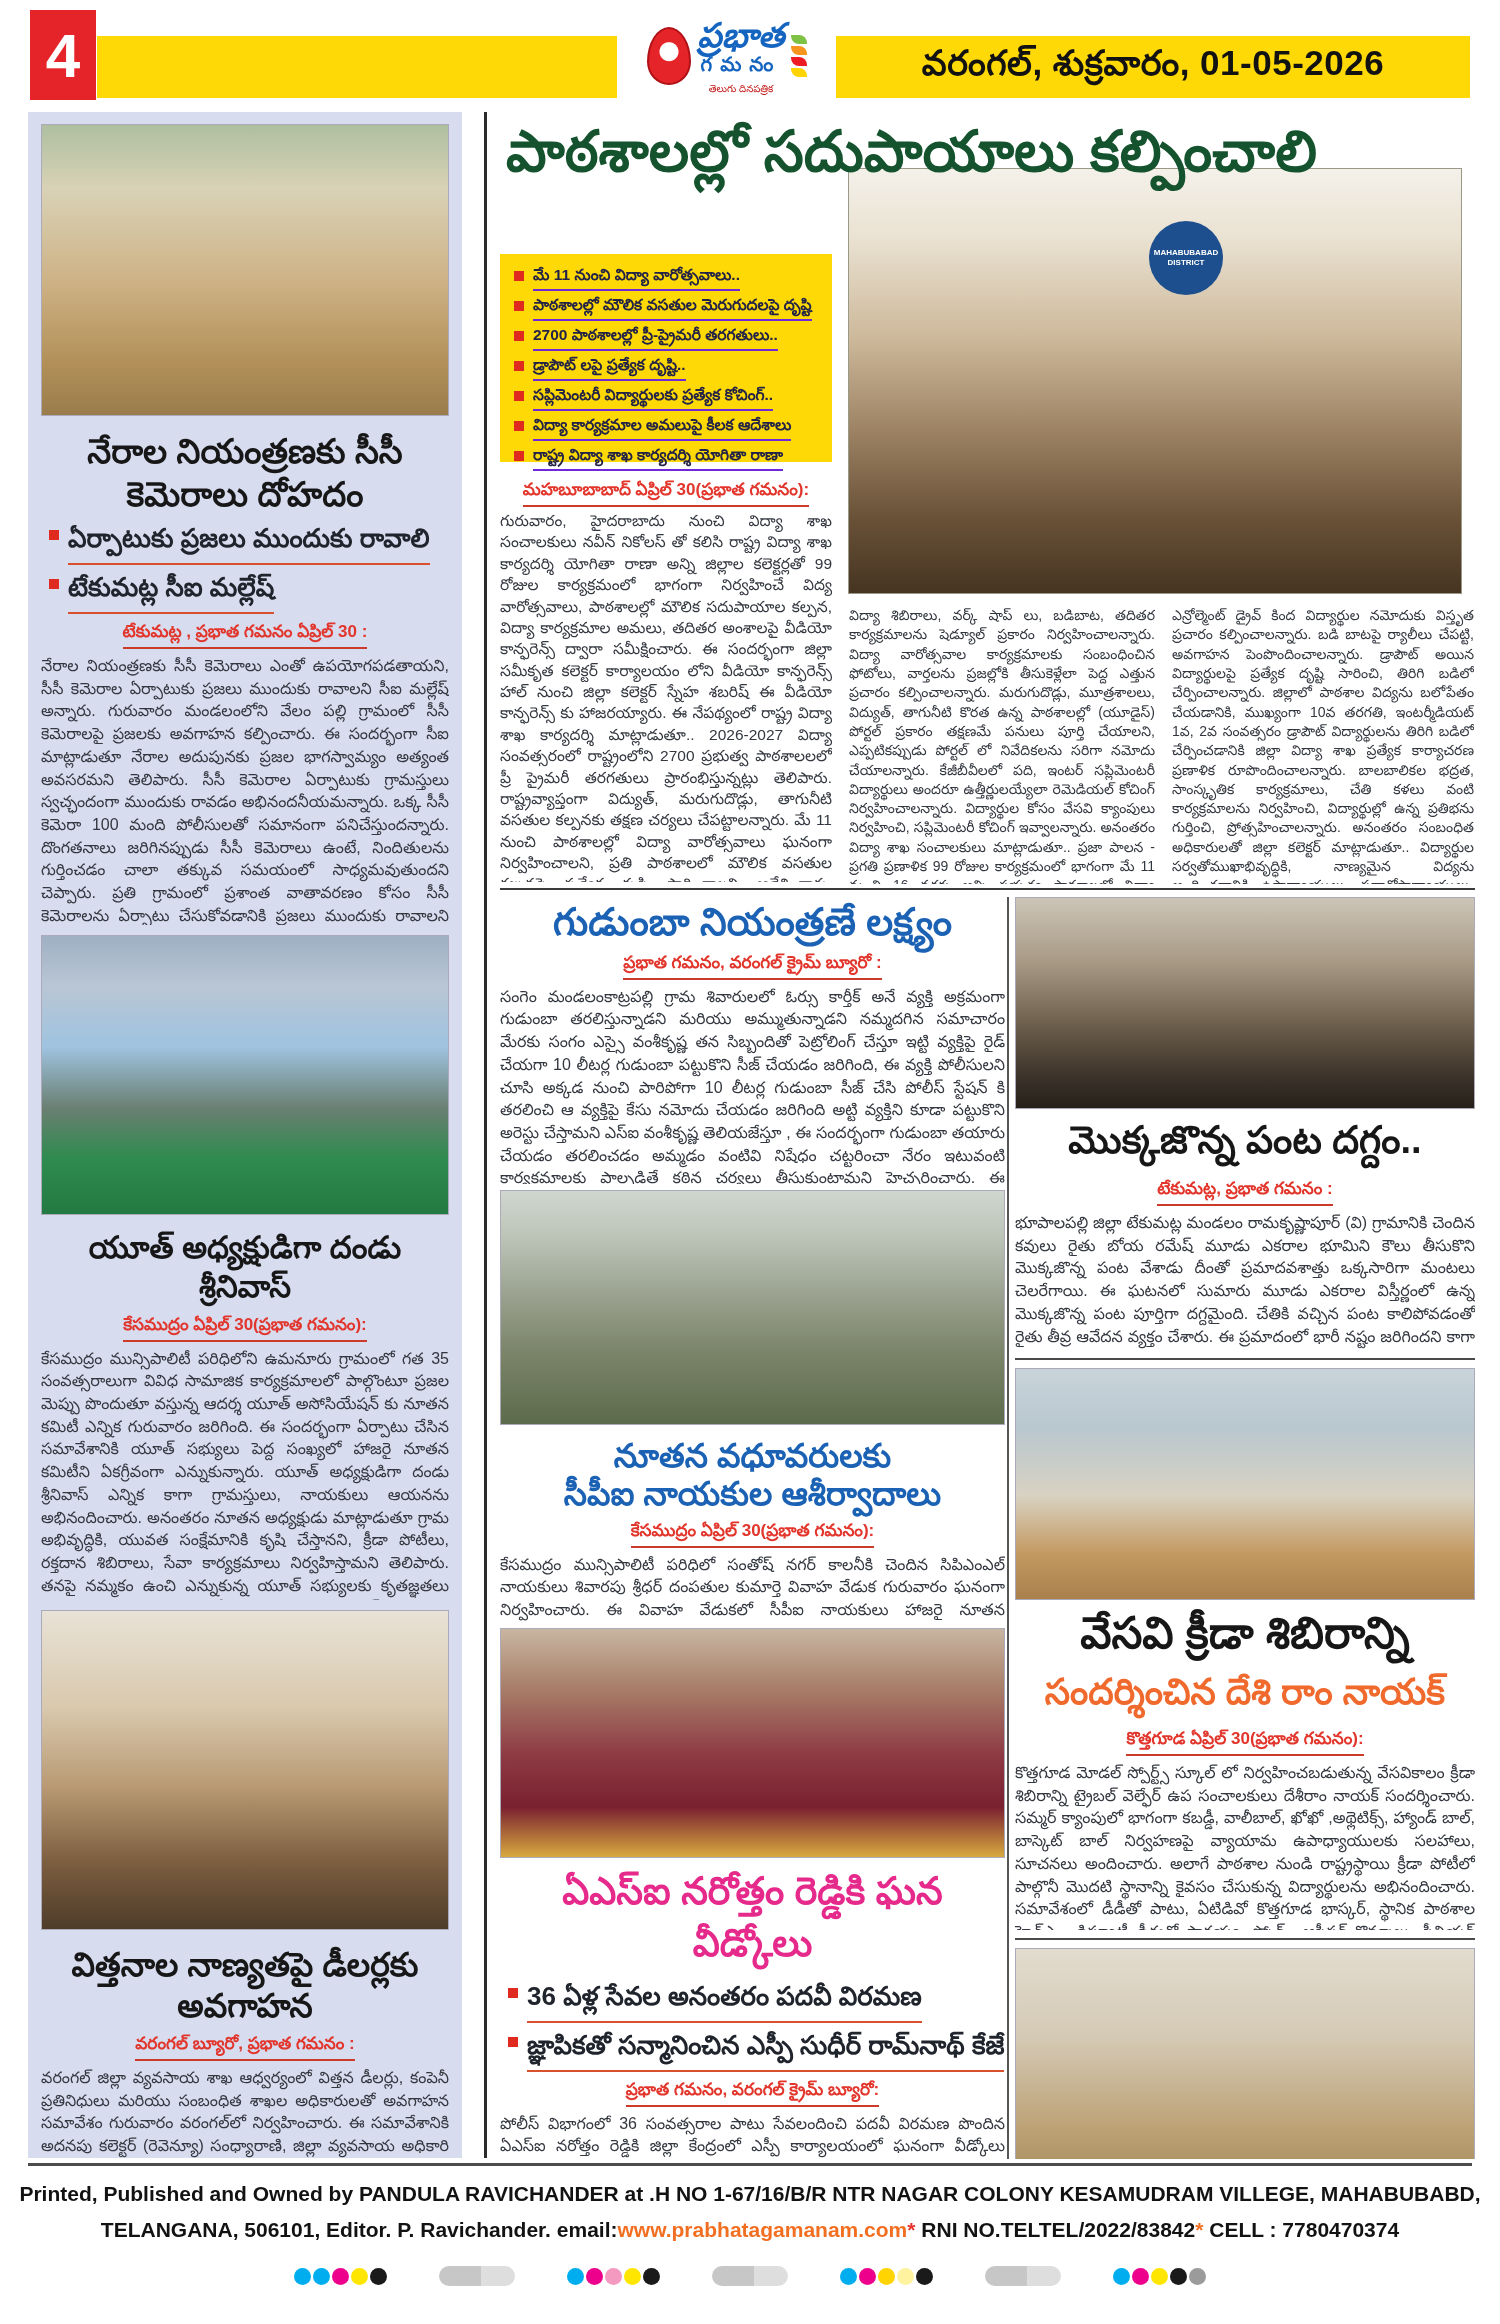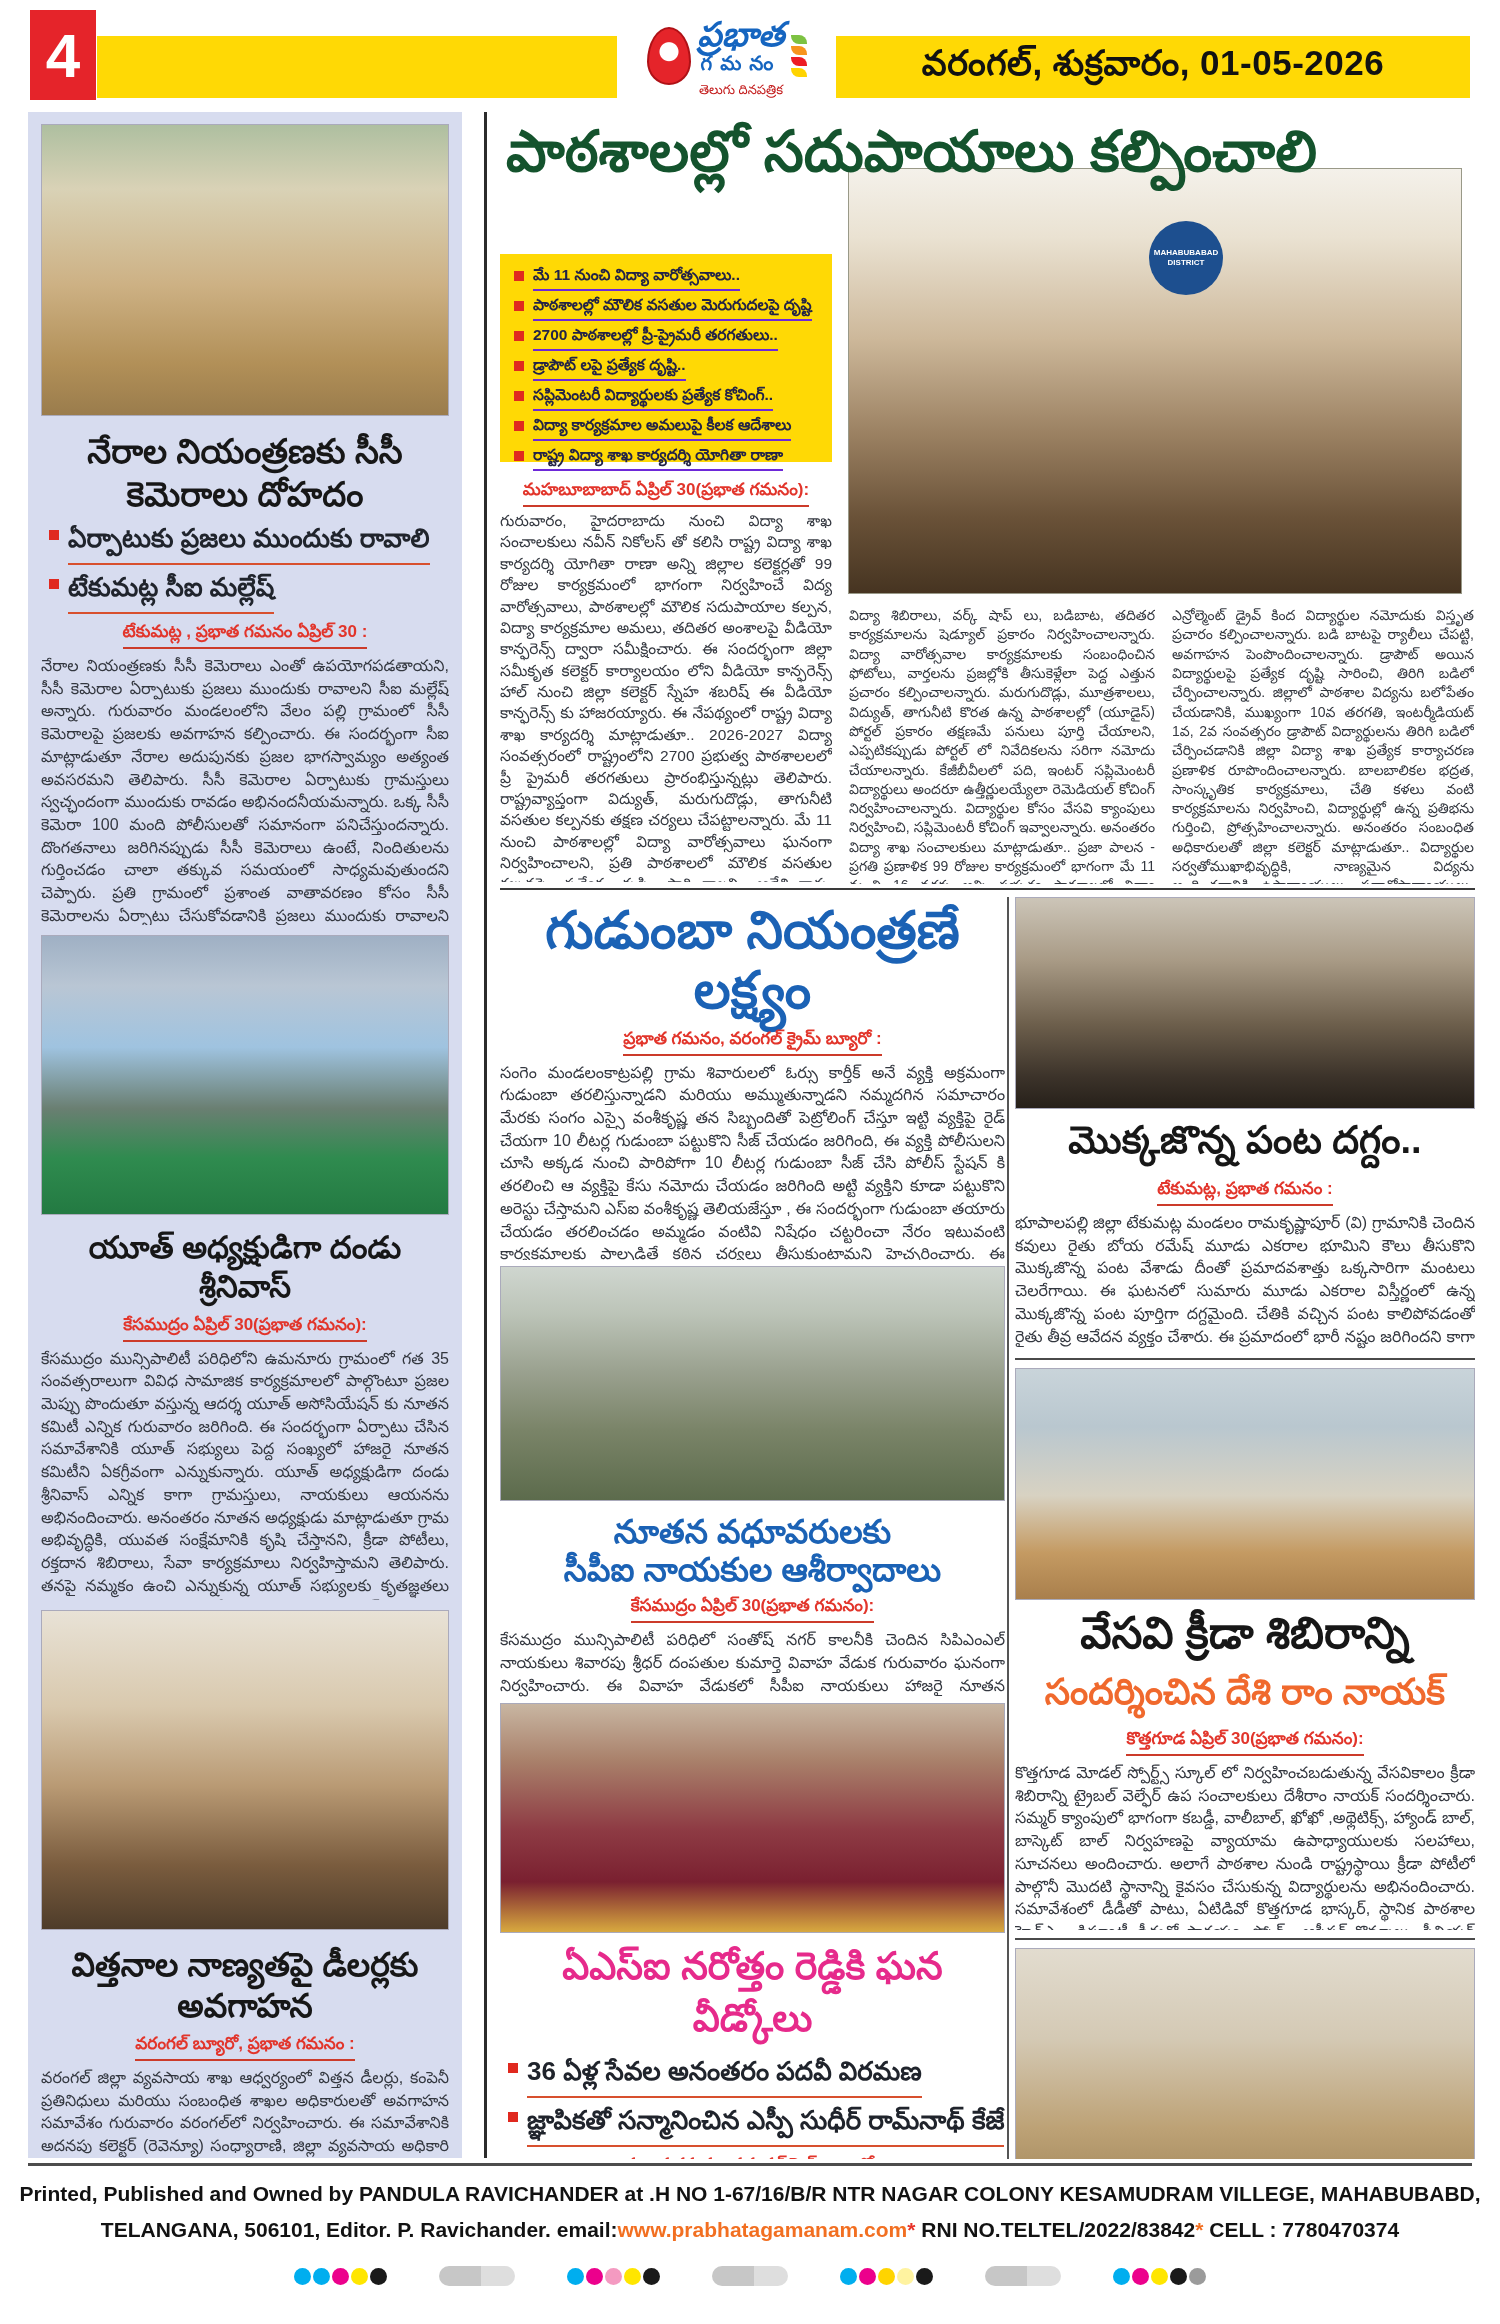--- a/index.html
+++ b/index.html
@@ -14,21 +14,21 @@
   .band-left{left:97px;width:520px;}
   .band-right{left:836px;width:634px;display:flex;align-items:center;justify-content:center;}
   .dateline-top{font-size:35px;font-weight:bold;color:#121212;letter-spacing:0.5px;}
   .logo-wrap{position:absolute;left:618px;top:6px;width:218px;height:100px;background:#fff;
     display:flex;align-items:center;justify-content:center;gap:6px;}
   .drop-icon{width:40px;height:54px;background:radial-gradient(circle at 50% 42%,#fff 0 9px,#e5242a 10px 100%);
     border-radius:50% 50% 50% 50%/60% 60% 40% 40%;border:2px solid #b01116;}
   .logo-text{display:flex;flex-direction:column;align-items:center;line-height:1;}
   .logo-title1{font-size:34px;font-weight:bold;color:#1565c0;font-style:italic;}
   .logo-title2{font-size:20px;font-weight:bold;color:#1565c0;letter-spacing:8px;margin-top:2px;}
-  .logo-tagline{font-size:13px;color:#c21616;margin-top:10px;}
+  .logo-tagline{font-size:10px;color:#c21616;margin-top:10px;}
   .leaves{display:flex;flex-direction:column;gap:2px;}
   .leaf{width:16px;height:9px;border-radius:0 8px 0 8px;}
   .leaf1{background:#7dc242;}.leaf2{background:#f7941d;}.leaf3{background:#ed1c24;}.leaf4{background:#ffd400;}
 
   
   .vrule-main{position:absolute;left:484px;top:112px;width:3px;height:2046px;background:#2b2b2b;}
   .vrule-mid{position:absolute;left:1007px;top:897px;width:2px;height:1262px;background:#555;}
   .hrule-main{position:absolute;left:500px;top:888px;width:975px;height:2px;background:#3a3a3a;}
 
   
@@ -65,21 +65,21 @@
   .bb-row .sq{margin-top:5px;}
   .bb-txt{font-size:15.5px;font-weight:bold;color:#232347;border-bottom:2px solid #6d28d9;padding-bottom:2px;}
   .main-dl{position:absolute;left:0;top:360px;width:332px;z-index:2;}
   .mcol{position:absolute;font-size:14px;line-height:1.38;text-align:justify;color:#33373f;overflow:hidden;z-index:2;}
   .mcol1{left:0;top:398px;width:332px;height:372px;font-size:15.5px;}
   .mcol2{left:349px;top:494px;width:306px;height:278px;}
   .mcol3{left:672px;top:494px;width:302px;height:278px;}
 
   
   .midcol{position:absolute;left:500px;top:897px;width:505px;height:1262px;overflow:hidden;}
-  .bhead{font-size:52px;font-weight:bold;color:#1b62b5;text-align:center;line-height:1.15;margin:4px 0 4px;}
+  .bhead{font-size:38px;font-weight:bold;color:#1b62b5;text-align:center;line-height:1.15;margin:4px 0 4px;}
   .bhead2{font-size:33px;margin-top:12px;}
   .mghead{font-size:38px;font-weight:bold;color:#e62a8b;text-align:center;margin:12px 0 6px;}
   .ph-seize{height:235px;background:linear-gradient(180deg,#cfd6cf 0%,#bcc4b8 20%,#9aa18f 45%,#7a8468 70%,#5c6b4c 100%);margin-top:6px;}
   .ph-wed{height:230px;background:linear-gradient(180deg,#c8b6a2 0%,#a9806a 25%,#8e3b44 55%,#7a2030 78%,#d8a93f 100%);margin-top:6px;}
   .gbody{max-height:198px;}
   .wbody{max-height:68px;}
   .abody{max-height:170px;}
 
   
   .rightcol{position:absolute;left:1015px;top:897px;width:460px;height:1262px;overflow:hidden;}

